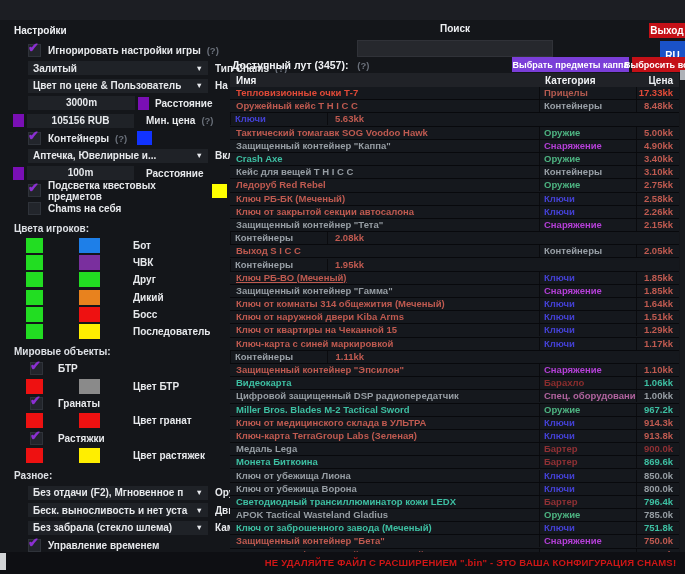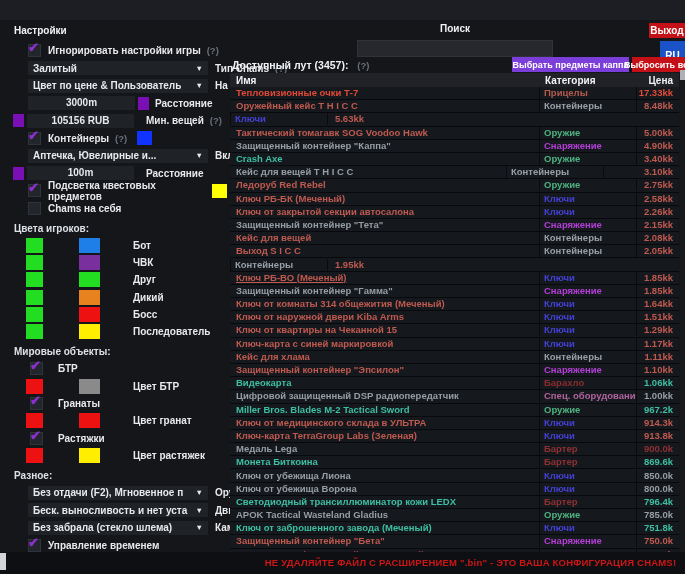--- a/index.html
+++ b/index.html
@@ -109,21 +109,21 @@
     </div>
     <span class="swatch" style="background-color: rgb(122, 15, 181);"></span>
     <span class="in-label">Расстояние</span>
   </div>
 
   <div class="srow swl">
     <span class="swatch" style="background-color: rgb(122, 15, 181);"></span>
     <div class="tin">
       <span>105156 RUB</span>
     </div>
-    <span class="in-label" style="margin-left:12px">Мин. вещей</span>
+    <span class="in-label" style="margin-left:12px">Мин. цена</span>
     <span class="hint">(?)</span>
   </div>
 
   <div class="srow">
     <span class="cb">
         <i class="tick"></i>
       </span>
     <span>Контейнеры</span>
     <span class="hint">(?)</span>
     <span class="swatch cbsw" style="background-color: rgb(17, 51, 255);"></span>
@@ -312,21 +312,21 @@
       <span class="lr-price" style="color: rgb(191, 90, 80);">4.90kk</span>
     </div>
     <div class="lr">
       <span class="lr-name" style="color: rgb(61, 191, 162);">Crash Axe</span>
       <span class="lr-cat" style="color: rgb(77, 179, 129);">Оружие</span>
       <span class="lr-price" style="color: rgb(191, 90, 80);">3.40kk</span>
     </div>
     <div class="lr">
       <span class="lr-name" style="color: rgb(150, 157, 163);">Кейс для вещей T H I C C</span>
       <span class="lr-cat" style="color: rgb(152, 159, 166);">Контейнеры</span>
-      <span class="lr-price" style="color: rgb(191, 90, 80); padding-left: 33px;">3.10kk</span>
+      <span class="lr-price" style="color: rgb(191, 90, 80);">3.10kk</span>
     </div>
     <div class="lr">
       <span class="lr-name" style="color: rgb(191, 90, 80);">Ледоруб Red Rebel</span>
       <span class="lr-cat" style="color: rgb(77, 179, 129);">Оружие</span>
       <span class="lr-price" style="color: rgb(191, 90, 80);">2.75kk</span>
     </div>
     <div class="lr">
       <span class="lr-name" style="color: rgb(191, 90, 80);">Ключ РБ-БК (Меченый)</span>
       <span class="lr-cat" style="color: rgb(67, 64, 210);">Ключи</span>
       <span class="lr-price" style="color: rgb(191, 90, 80);">2.58kk</span>
@@ -335,21 +335,20 @@
       <span class="lr-name" style="color: rgb(191, 90, 80);">Ключ от закрытой секции автосалона</span>
       <span class="lr-cat" style="color: rgb(67, 64, 210);">Ключи</span>
       <span class="lr-price" style="color: rgb(191, 90, 80);">2.26kk</span>
     </div>
     <div class="lr">
       <span class="lr-name" style="color: rgb(150, 157, 163);">Защищенный контейнер "Тета"</span>
       <span class="lr-cat" style="color: rgb(179, 63, 214);">Снаряжение</span>
       <span class="lr-price" style="color: rgb(191, 90, 80);">2.15kk</span>
     </div>
     <div class="lr">
-      <span class="lr-name" style="color: rgb(191, 90, 80);">Кейс для вещей</span>
       <span class="lr-cat" style="color: rgb(152, 159, 166);">Контейнеры</span>
       <span class="lr-price" style="color: rgb(191, 90, 80);">2.08kk</span>
     </div>
     <div class="lr">
       <span class="lr-name" style="color: rgb(191, 90, 80);">Выход S I C C</span>
       <span class="lr-cat" style="color: rgb(152, 159, 166);">Контейнеры</span>
       <span class="lr-price" style="color: rgb(191, 90, 80);">2.05kk</span>
     </div>
     <div class="lr">
       <span class="lr-cat" style="color: rgb(152, 159, 166);">Контейнеры</span>
@@ -379,21 +378,20 @@
       <span class="lr-name" style="color: rgb(191, 90, 80);">Ключ от квартиры на Чеканной 15</span>
       <span class="lr-cat" style="color: rgb(67, 64, 210);">Ключи</span>
       <span class="lr-price" style="color: rgb(191, 90, 80);">1.29kk</span>
     </div>
     <div class="lr">
       <span class="lr-name" style="color: rgb(191, 90, 80);">Ключ-карта с синей маркировкой</span>
       <span class="lr-cat" style="color: rgb(67, 64, 210);">Ключи</span>
       <span class="lr-price" style="color: rgb(191, 90, 80);">1.17kk</span>
     </div>
     <div class="lr">
-      <span class="lr-name" style="color: rgb(191, 90, 80);">Кейс для хлама</span>
       <span class="lr-cat" style="color: rgb(152, 159, 166);">Контейнеры</span>
       <span class="lr-price" style="color: rgb(191, 90, 80);">1.11kk</span>
     </div>
     <div class="lr">
       <span class="lr-name" style="color: rgb(191, 90, 80);">Защищенный контейнер "Эпсилон"</span>
       <span class="lr-cat" style="color: rgb(179, 63, 214);">Снаряжение</span>
       <span class="lr-price" style="color: rgb(191, 90, 80);">1.10kk</span>
     </div>
     <div class="lr">
       <span class="lr-name" style="color: rgb(61, 191, 162);">Видеокарта</span>

